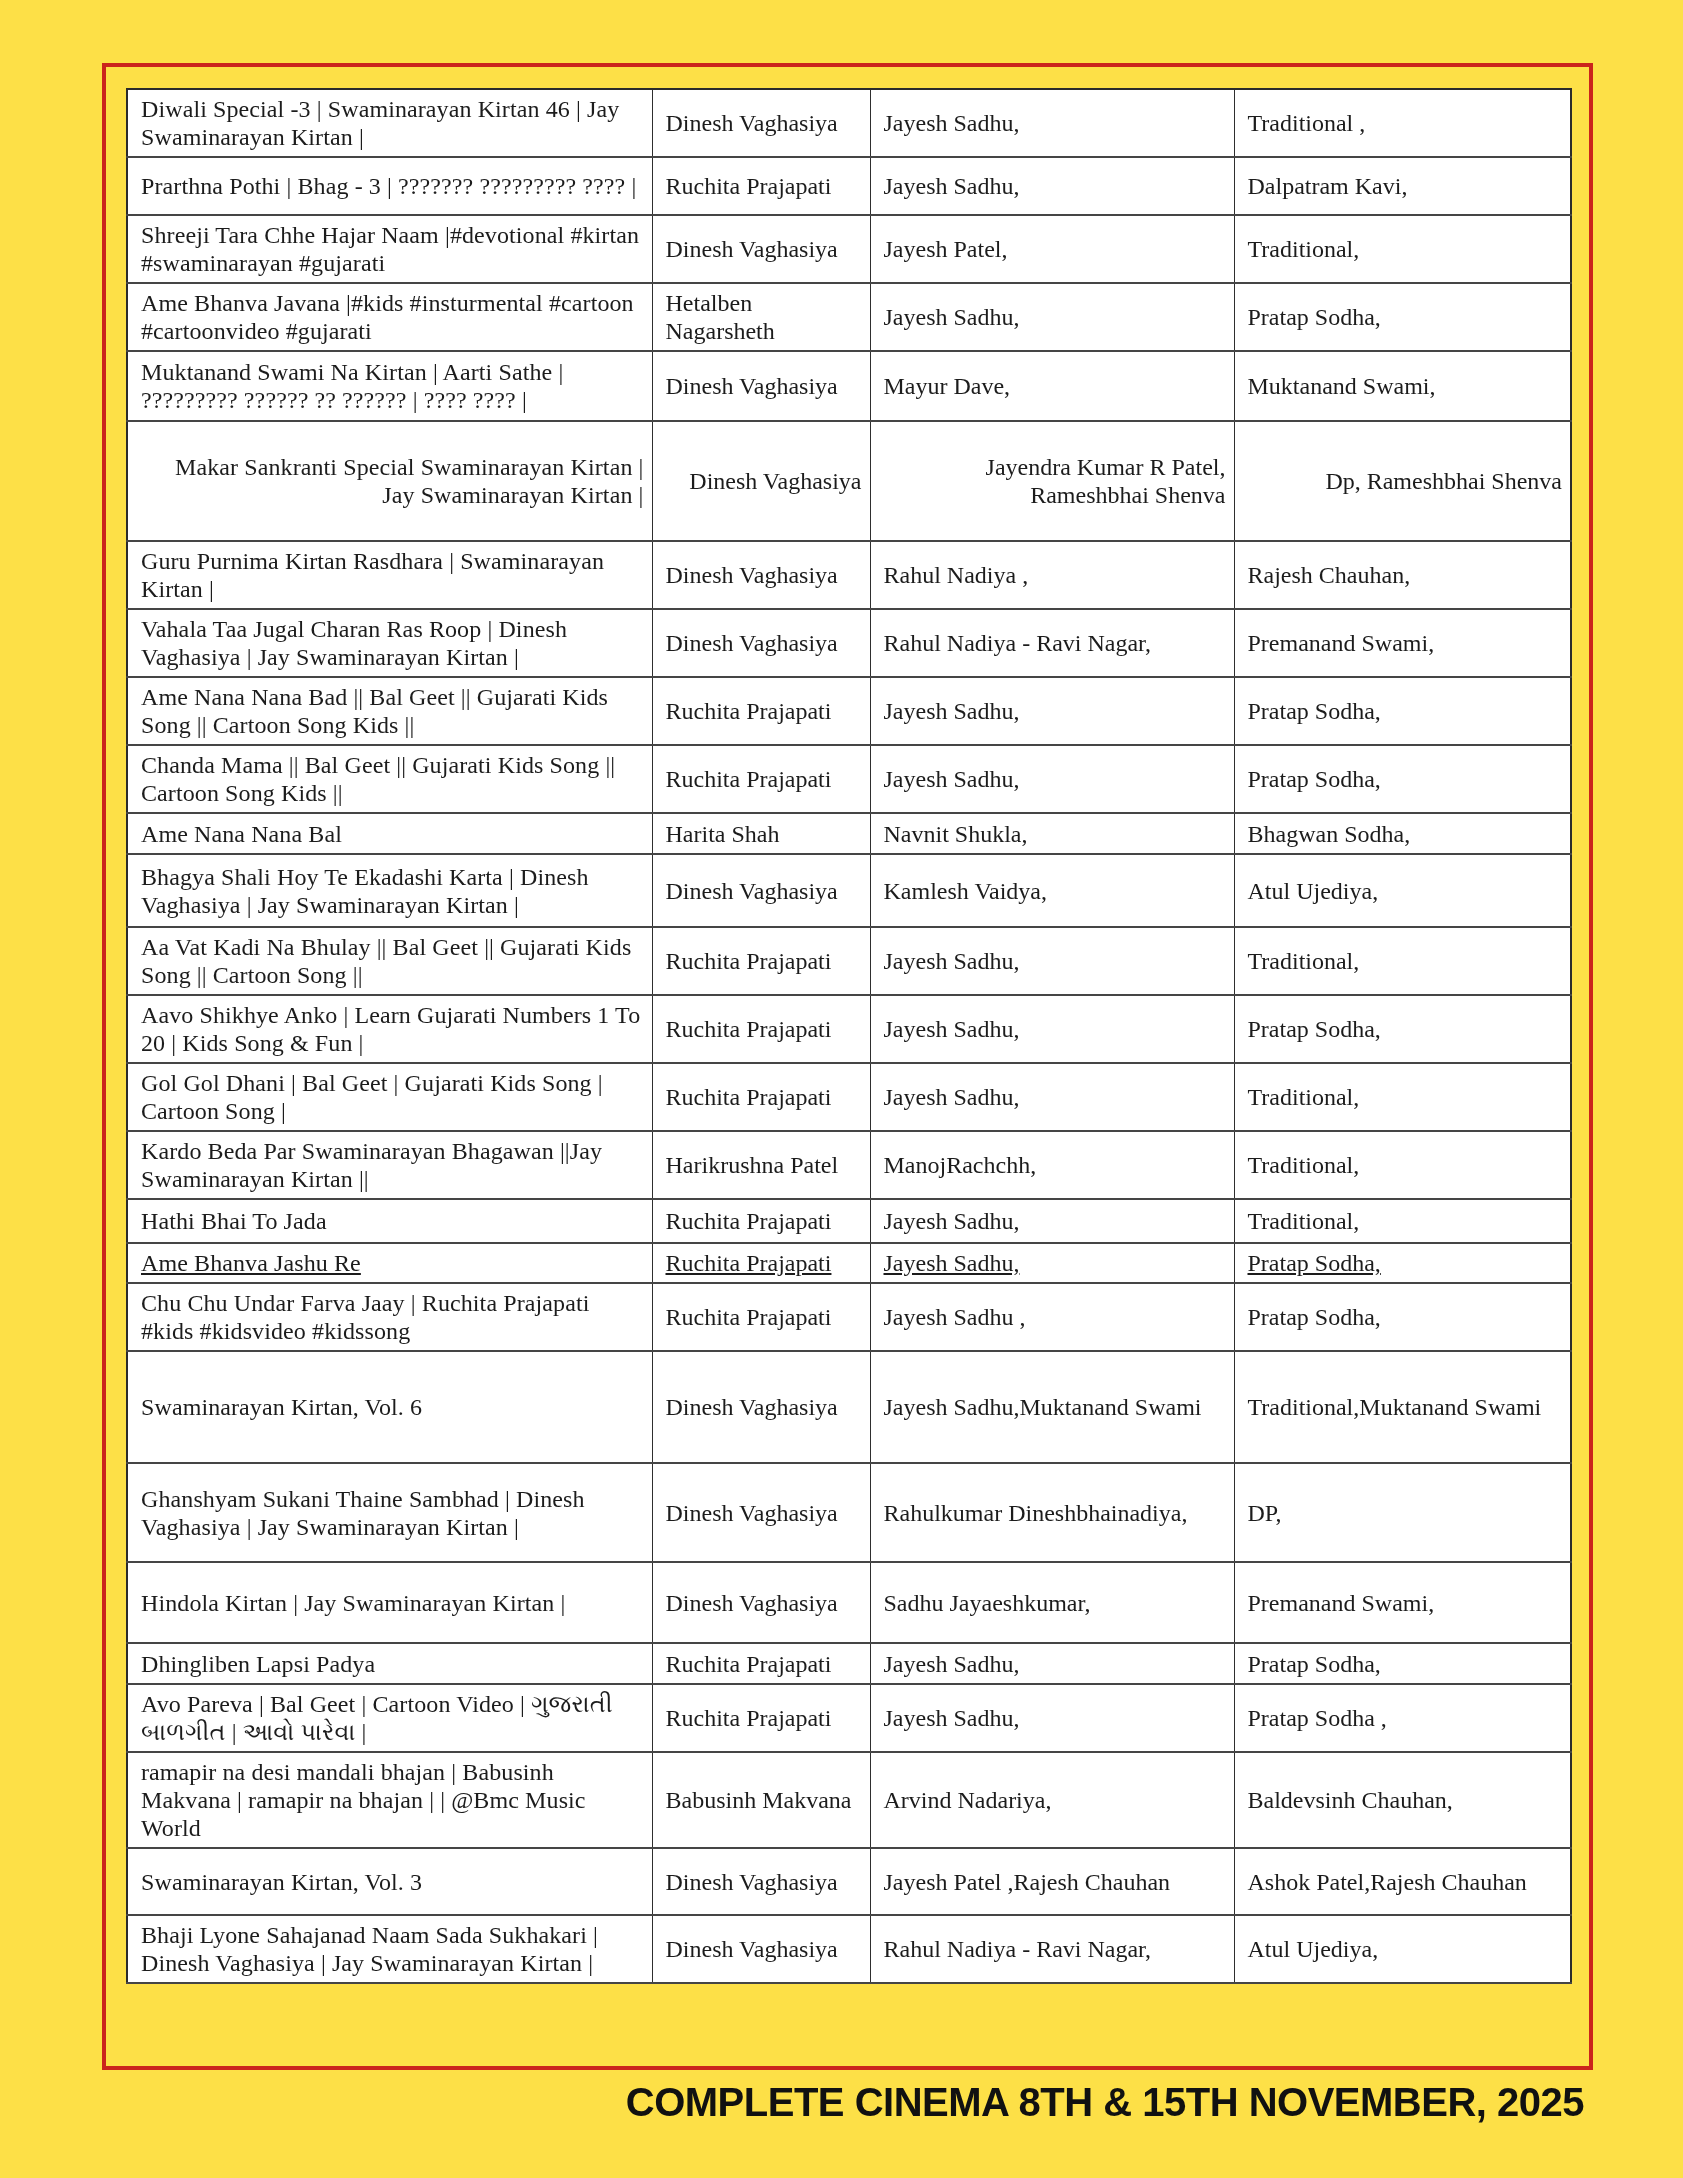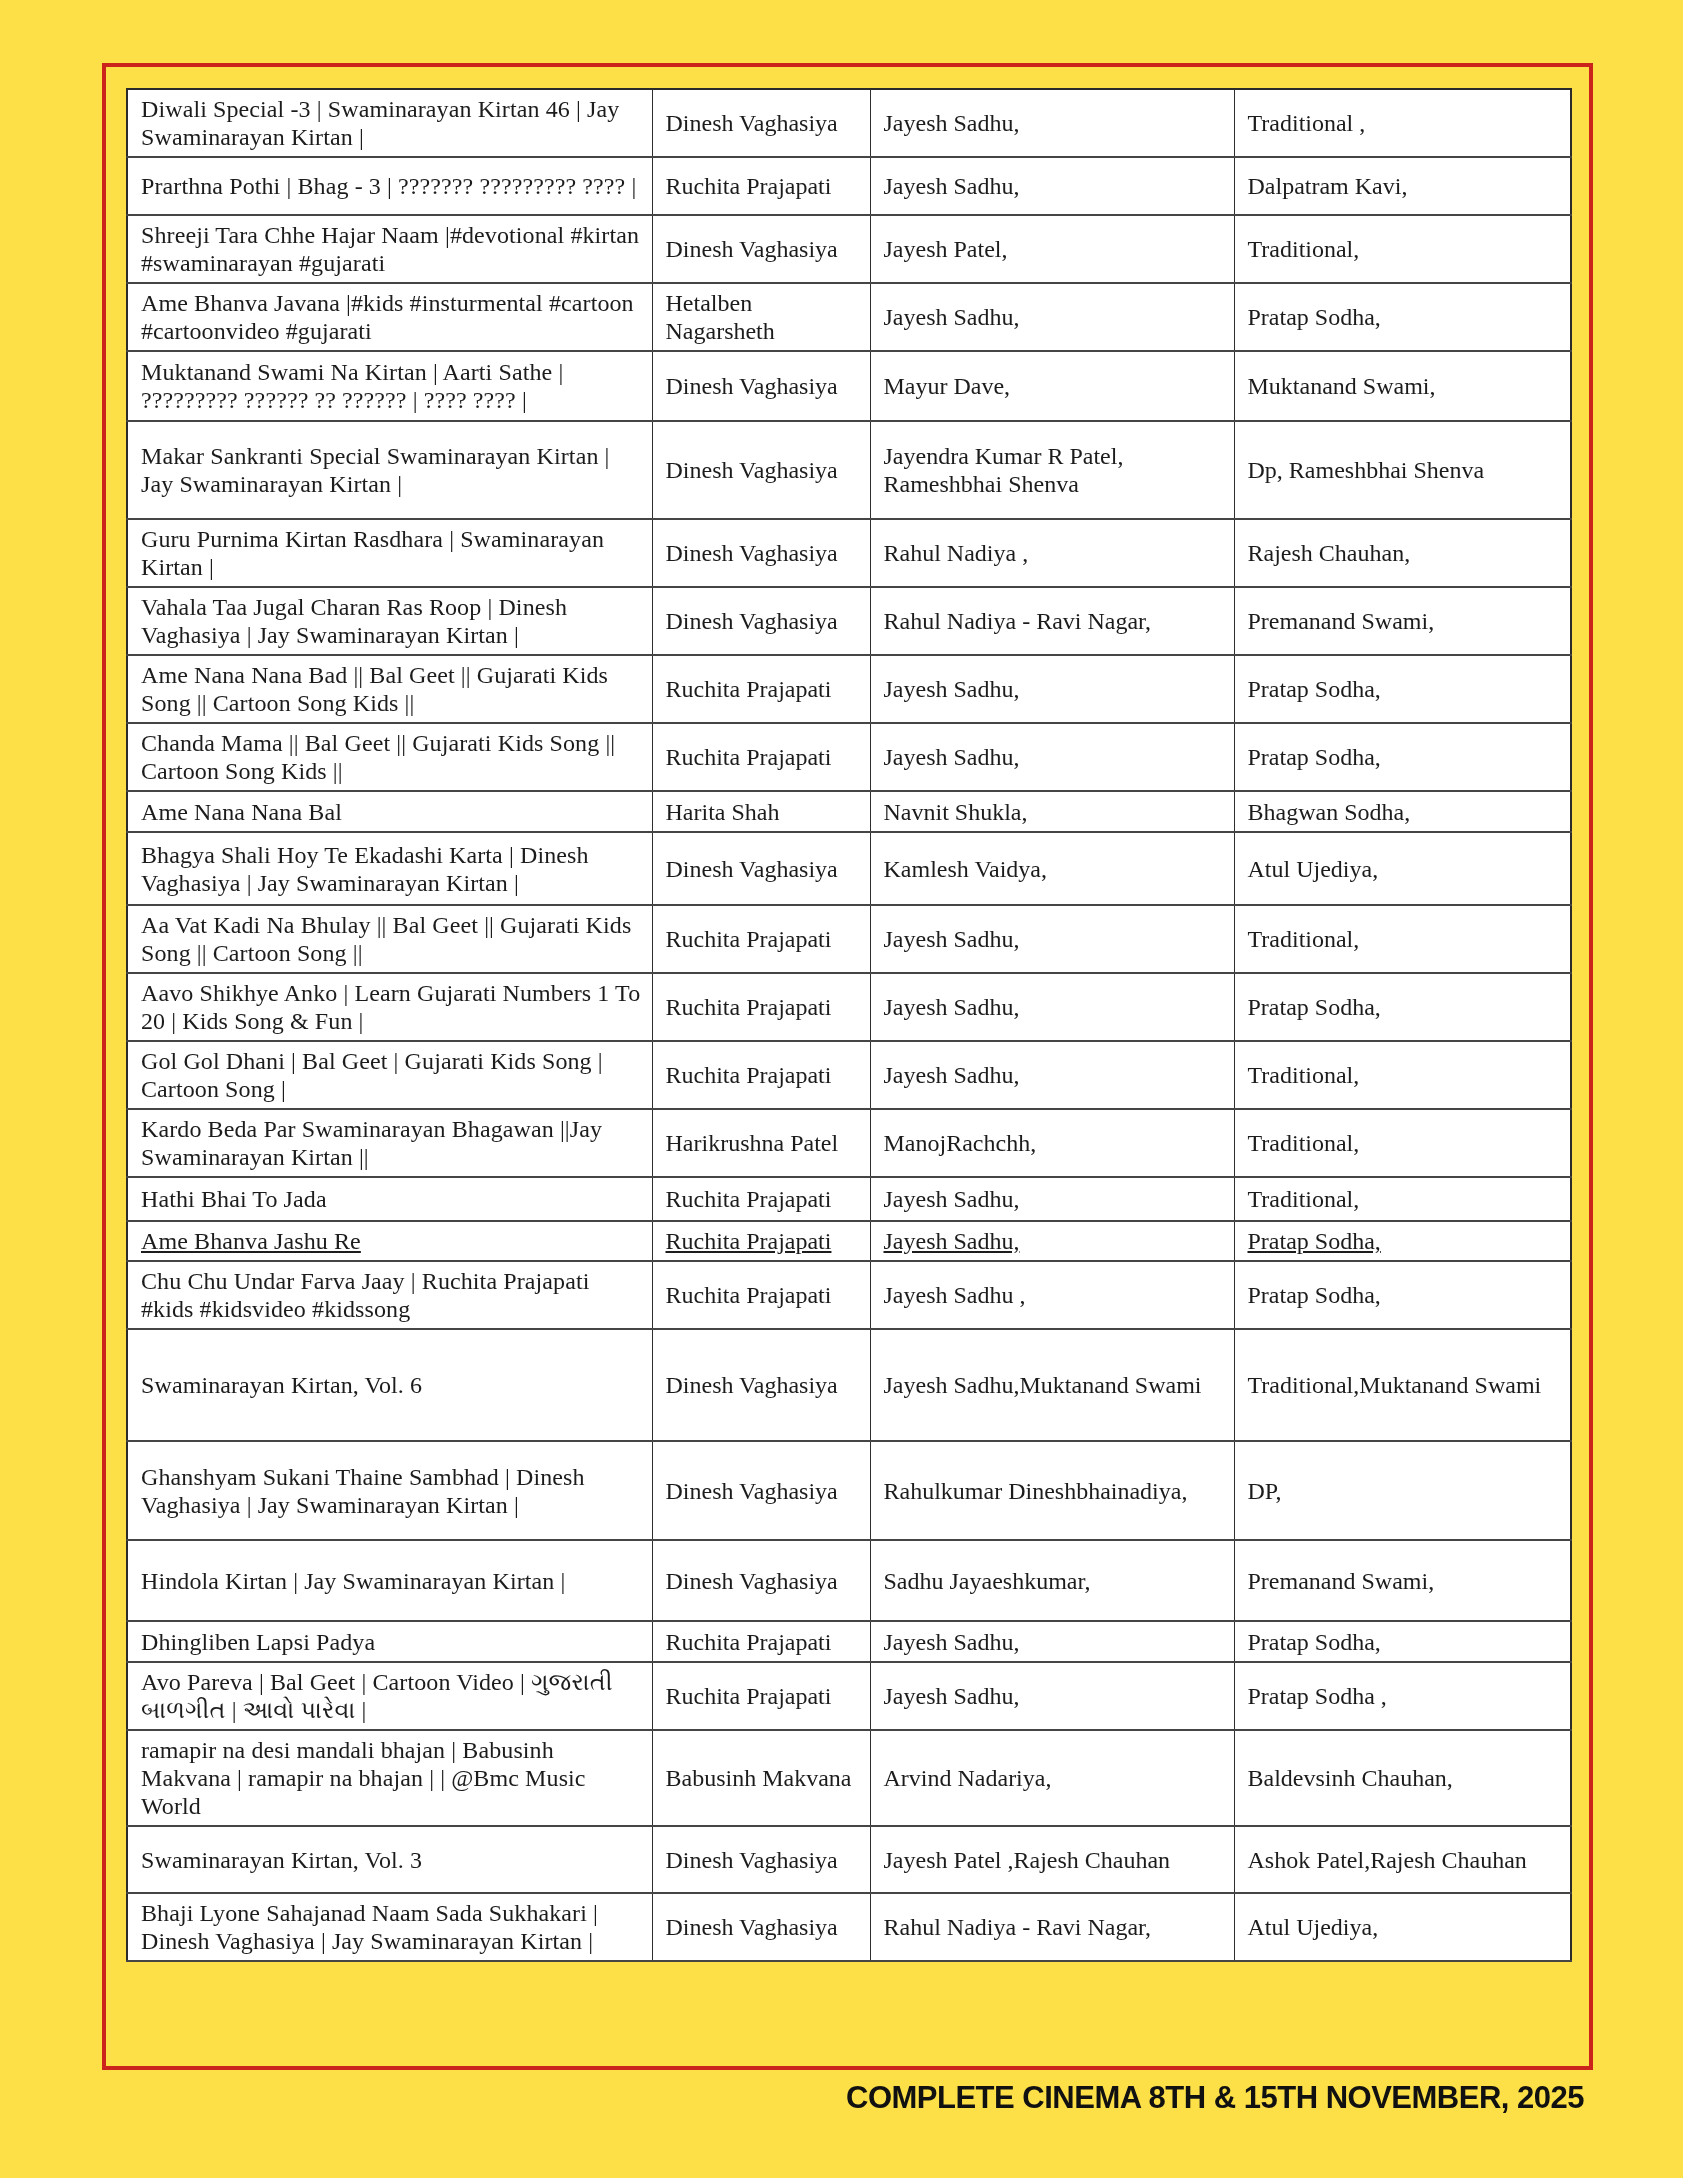--- a/index.html
+++ b/index.html
@@ -45,21 +45,21 @@
     word-wrap: break-word;
   }
   table.song-table tr:first-child td { border-top: 1px solid #2b2b2b; }
   td.cell-title { letter-spacing: 0.1px; }
   .footer-caption {
     position: absolute;
     top: 2080px;
     right: 99px;
     font-family: "Liberation Sans", sans-serif;
     font-weight: bold;
-    font-size: 31px;
+    font-size: 40px;
     letter-spacing: -0.5px;
     color: #111111;
     white-space: nowrap;
   }
 </style>
 </head>
 <body>
 
 <div class="page">
 
@@ -96,21 +96,21 @@
           <td class="cell-artist">Hetalben Nagarsheth</td>
           <td class="cell-singers">Jayesh Sadhu,</td>
           <td class="cell-lyricists">Pratap Sodha,</td>
         </tr>
         <tr style="height: 70px;">
           <td class="cell-title">Muktanand Swami Na Kirtan | Aarti Sathe | ????????? ?????? ?? ?????? | ???? ???? |</td>
           <td class="cell-artist">Dinesh Vaghasiya</td>
           <td class="cell-singers">Mayur Dave,</td>
           <td class="cell-lyricists">Muktanand Swami,</td>
         </tr>
-        <tr style="height: 98px;">
+        <tr style="height: 120px; text-align: right;">
           <td class="cell-title">Makar Sankranti Special Swaminarayan Kirtan | Jay Swaminarayan Kirtan |</td>
           <td class="cell-artist">Dinesh Vaghasiya</td>
           <td class="cell-singers">Jayendra Kumar R Patel, Rameshbhai Shenva</td>
           <td class="cell-lyricists">Dp, Rameshbhai Shenva</td>
         </tr>
         <tr style="height: 57px;">
           <td class="cell-title">Guru Purnima Kirtan Rasdhara | Swaminarayan Kirtan |</td>
           <td class="cell-artist">Dinesh Vaghasiya</td>
           <td class="cell-singers">Rahul Nadiya ,</td>
           <td class="cell-lyricists">Rajesh Chauhan,</td>

